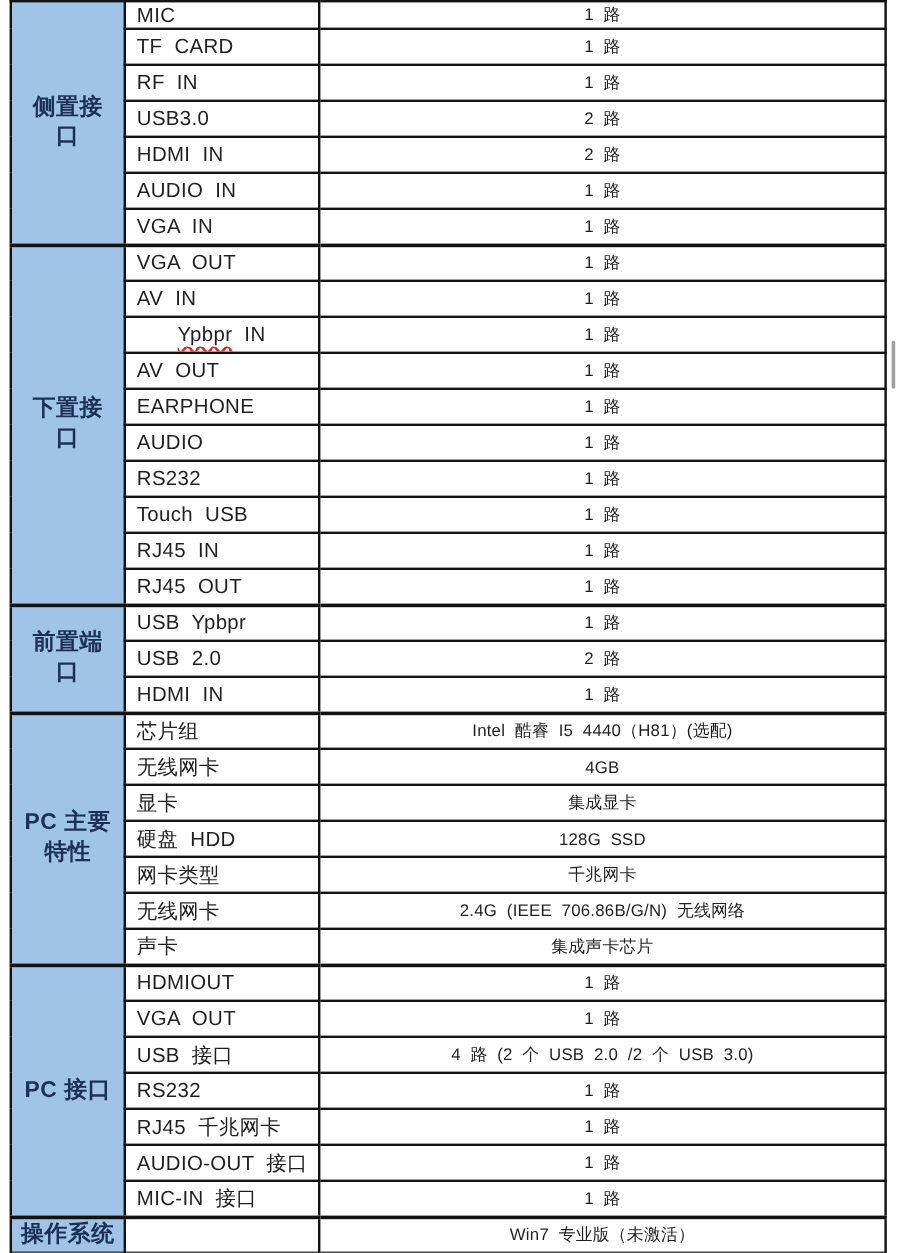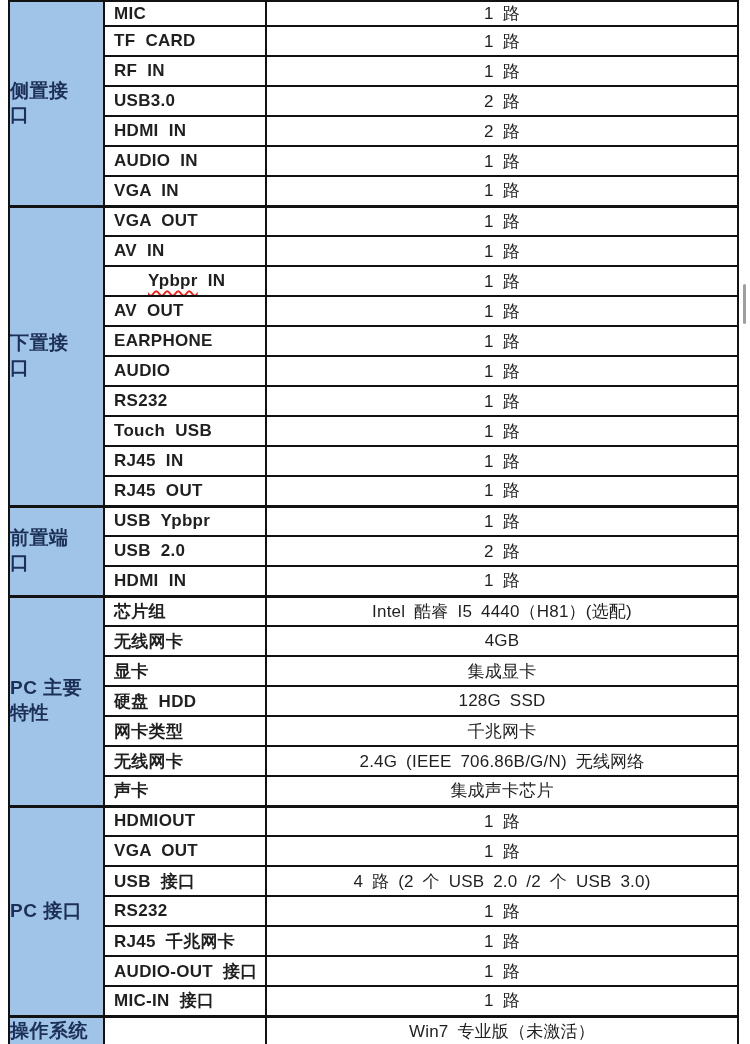--- a/index.html
+++ b/index.html
@@ -30,35 +30,35 @@
     overflow:hidden;
   }
   #spec-table tr{height:30px;}
   #spec-table tr.first-row{height:23px;}
   #spec-table tr.section-start td{border-top-width:3px;}
   .section-cell{
     background:var(--section-bg);
     color:var(--section-text);
     font-weight:bold;
     font-size:19px;
+    text-align:center;
     line-height:1.3;
     letter-spacing:.5px;
   }
   .port-cell{
     font-size:17px;
     color:var(--text);
     text-align:left;
     padding-left:9px !important;
     word-spacing:5px;
     letter-spacing:.3px;
     white-space:nowrap;
-    font-weight:bold;
   }
   .value-cell{
-    font-size:17px;
+    font-size:14px;
     color:var(--text);
     text-align:center;
     word-spacing:4px;
     letter-spacing:.2px;
     white-space:nowrap;
   }
   .wavy{
     text-decoration:underline;
     text-decoration-style:wavy;
     text-decoration-color:var(--wavy);

